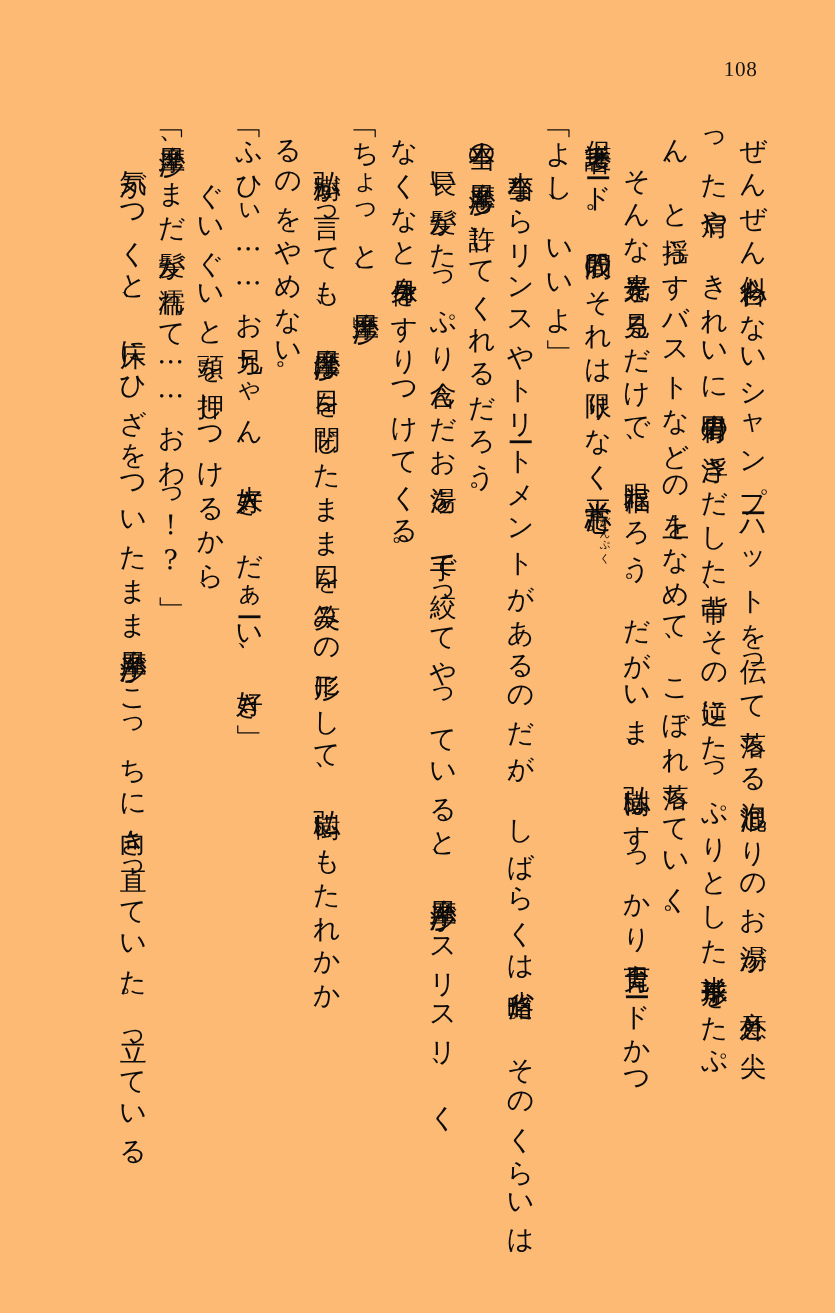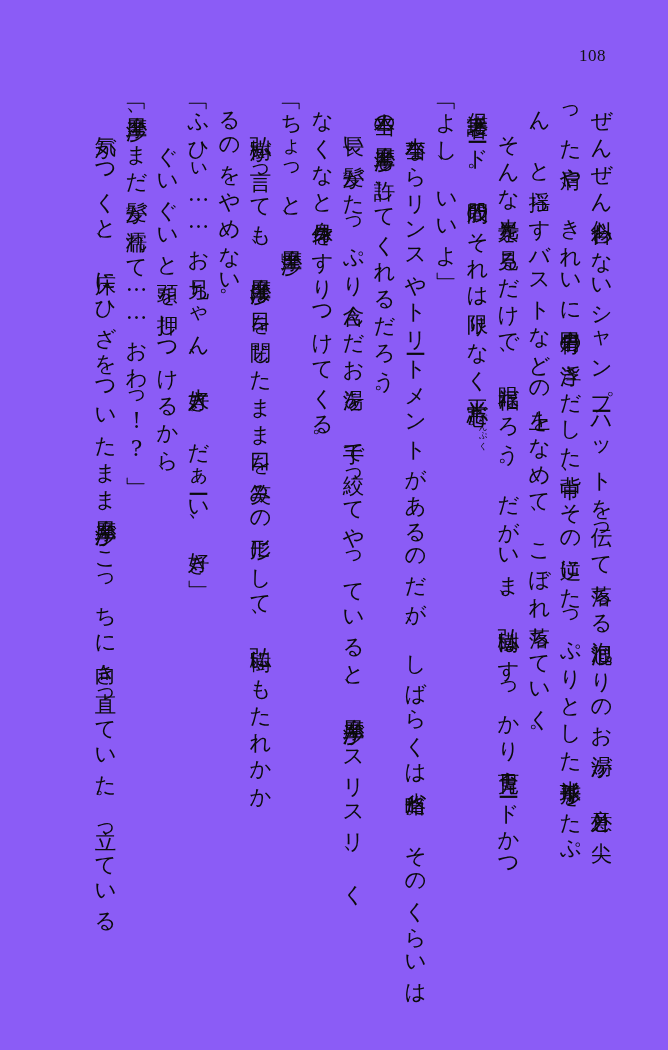--- a/index.html
+++ b/index.html
@@ -12,21 +12,21 @@
     height: 1050px;
     overflow: hidden;
     font-family: "DejaVu Serif", "Liberation Serif", serif;
     color: #000000;
   }
 
   #page {
     position: relative;
     width: 668px;
     height: 1050px;
-    background: #8b5cf6;
+    background: #fdba74;
   }
 
   
   .page-number {
     position: absolute;
     top: 46px;
     right: 62px;
     font-family: "Liberation Serif", "DejaVu Serif", serif;
     font-size: 17px;
     letter-spacing: 0.5px;

